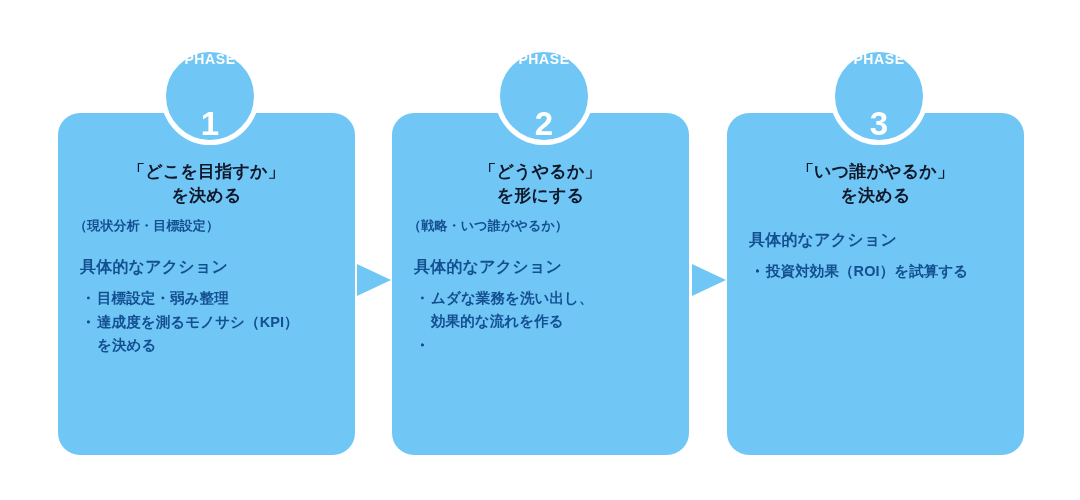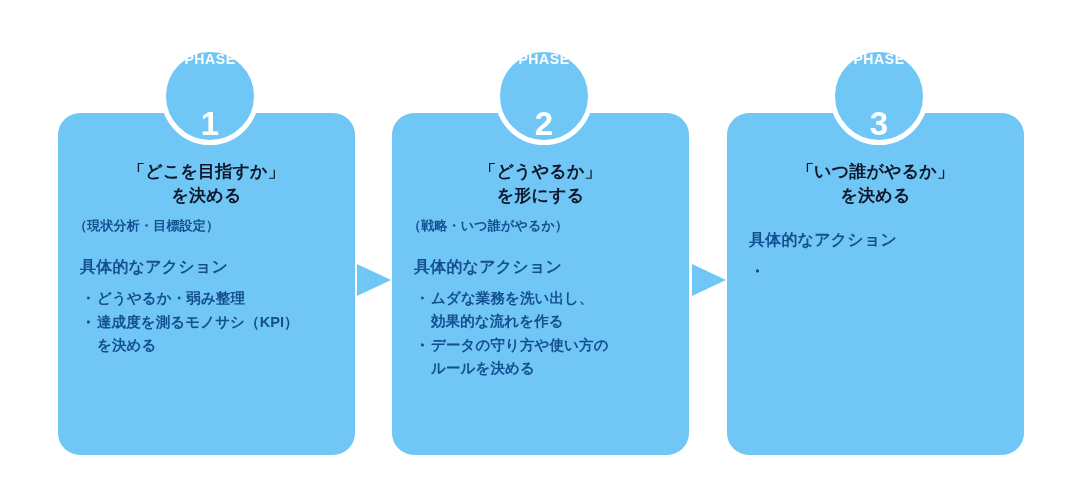--- a/index.html
+++ b/index.html
@@ -151,21 +151,21 @@
     <div class="card-inner">
       <div class="card-title">
         <div>「どこを目指すか」</div>
         <div>を決める</div>
       </div>
       <div class="card-subtitle">（現状分析・目標設定）</div>
       <div class="actions-heading">具体的なアクション</div>
       <ul class="actions-list">
         <li class="action-item">
           <span class="bullet-dot">・</span>
-          <span class="action-text">どうやるか・弱み整理</span>
+          <span class="action-text">目標設定・弱み整理</span>
         </li>
         <li class="action-item">
           <span class="bullet-dot">・</span>
         </li>
         <li class="action-item">
           <span class="bullet-dot">・</span>
           <span class="action-text">達成度を測るモノサシ（KPI）<br>を決める</span>
         </li>
       </ul>
     </div>
@@ -182,21 +182,20 @@
       <ul class="actions-list">
         <li class="action-item">
           <span class="bullet-dot">・</span>
           <span class="action-text">ムダな業務を洗い出し、<br>効果的な流れを作る</span>
         </li>
         <li class="action-item">
           <span class="bullet-dot">・</span>
         </li>
         <li class="action-item">
           <span class="bullet-dot">・</span>
-          <span class="action-text">データの守り方や使い方の<br>ルールを決める</span>
         </li>
       </ul>
     </div>
   </div>
 
   <div class="phase-card card-3">
     <div class="card-inner">
       <div class="card-title">
         <div>「いつ誰がやるか」</div>
         <div>を決める</div>
@@ -204,20 +203,21 @@
       <div class="actions-heading">具体的なアクション</div>
       <ul class="actions-list">
         <li class="action-item">
           <span class="bullet-dot">・</span>
         </li>
         <li class="action-item">
           <span class="bullet-dot">・</span>
         </li>
         <li class="action-item">
           <span class="bullet-dot">・</span>
+          <span class="action-text">投資対効果（ROI）を試算する</span>
         </li>
       </ul>
     </div>
   </div>
 
   <div class="phase-badge badge-1">
     <div class="badge-word">PHASE</div>
     <div class="badge-num">1</div>
   </div>
 

